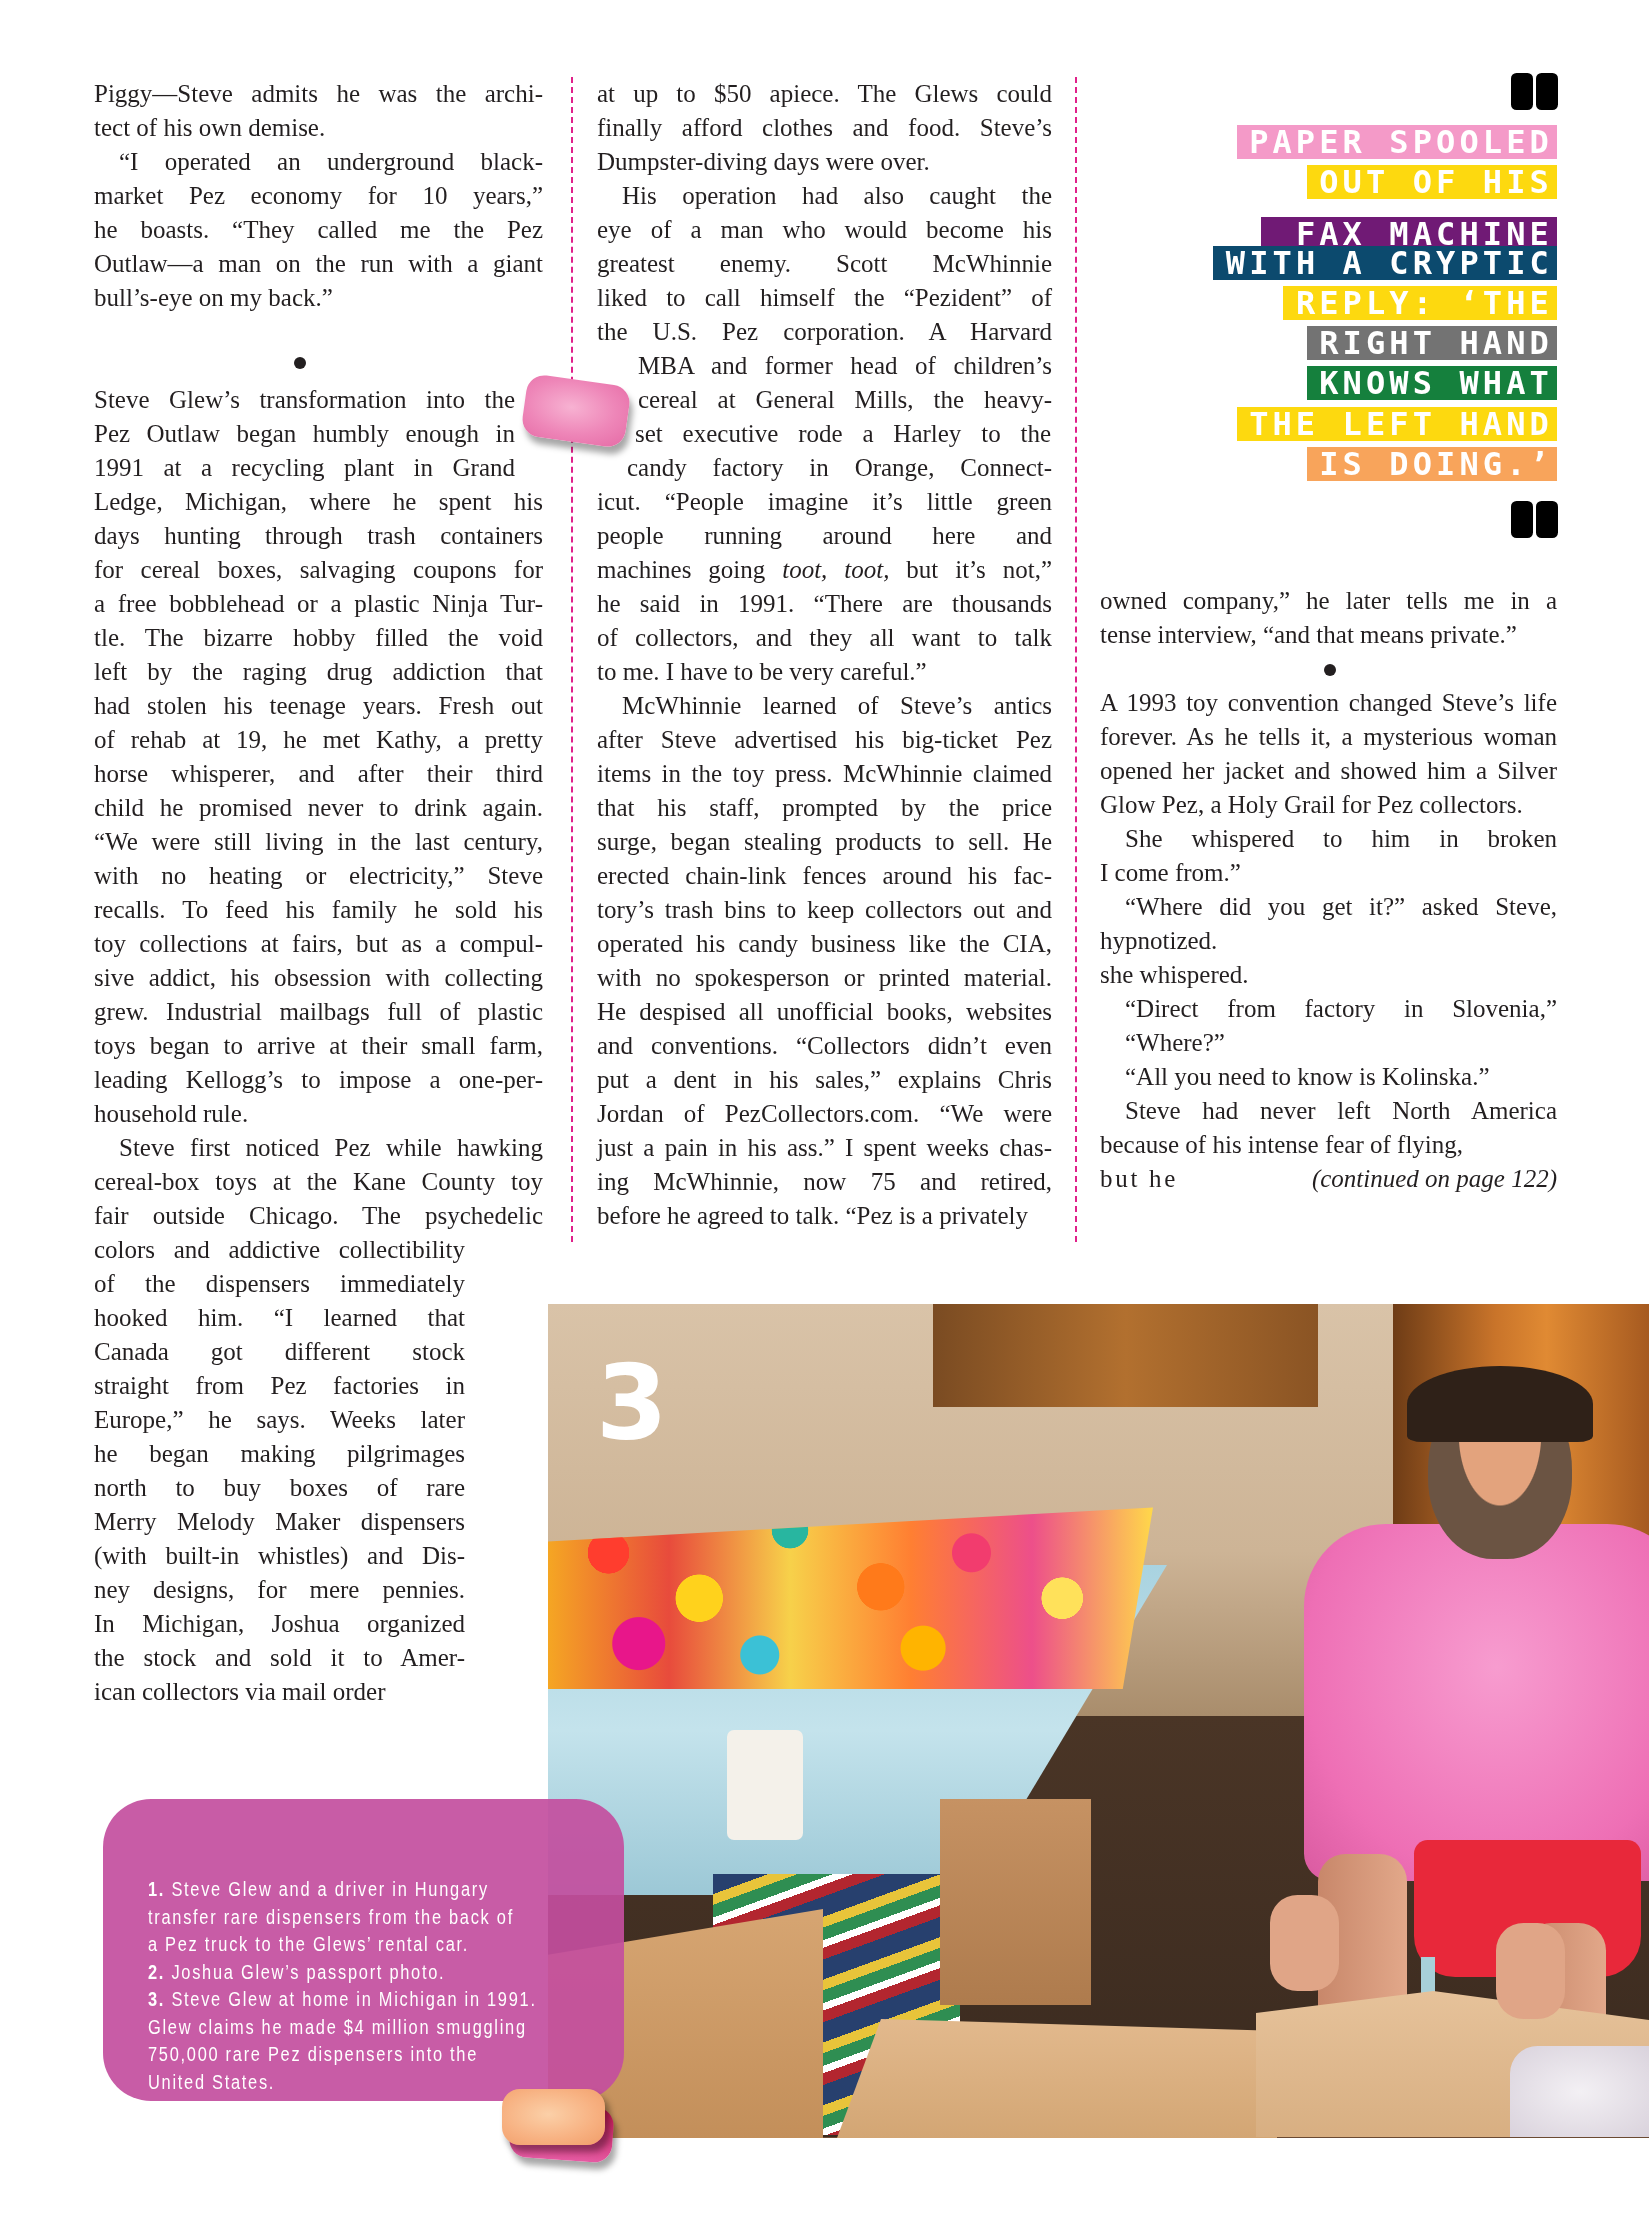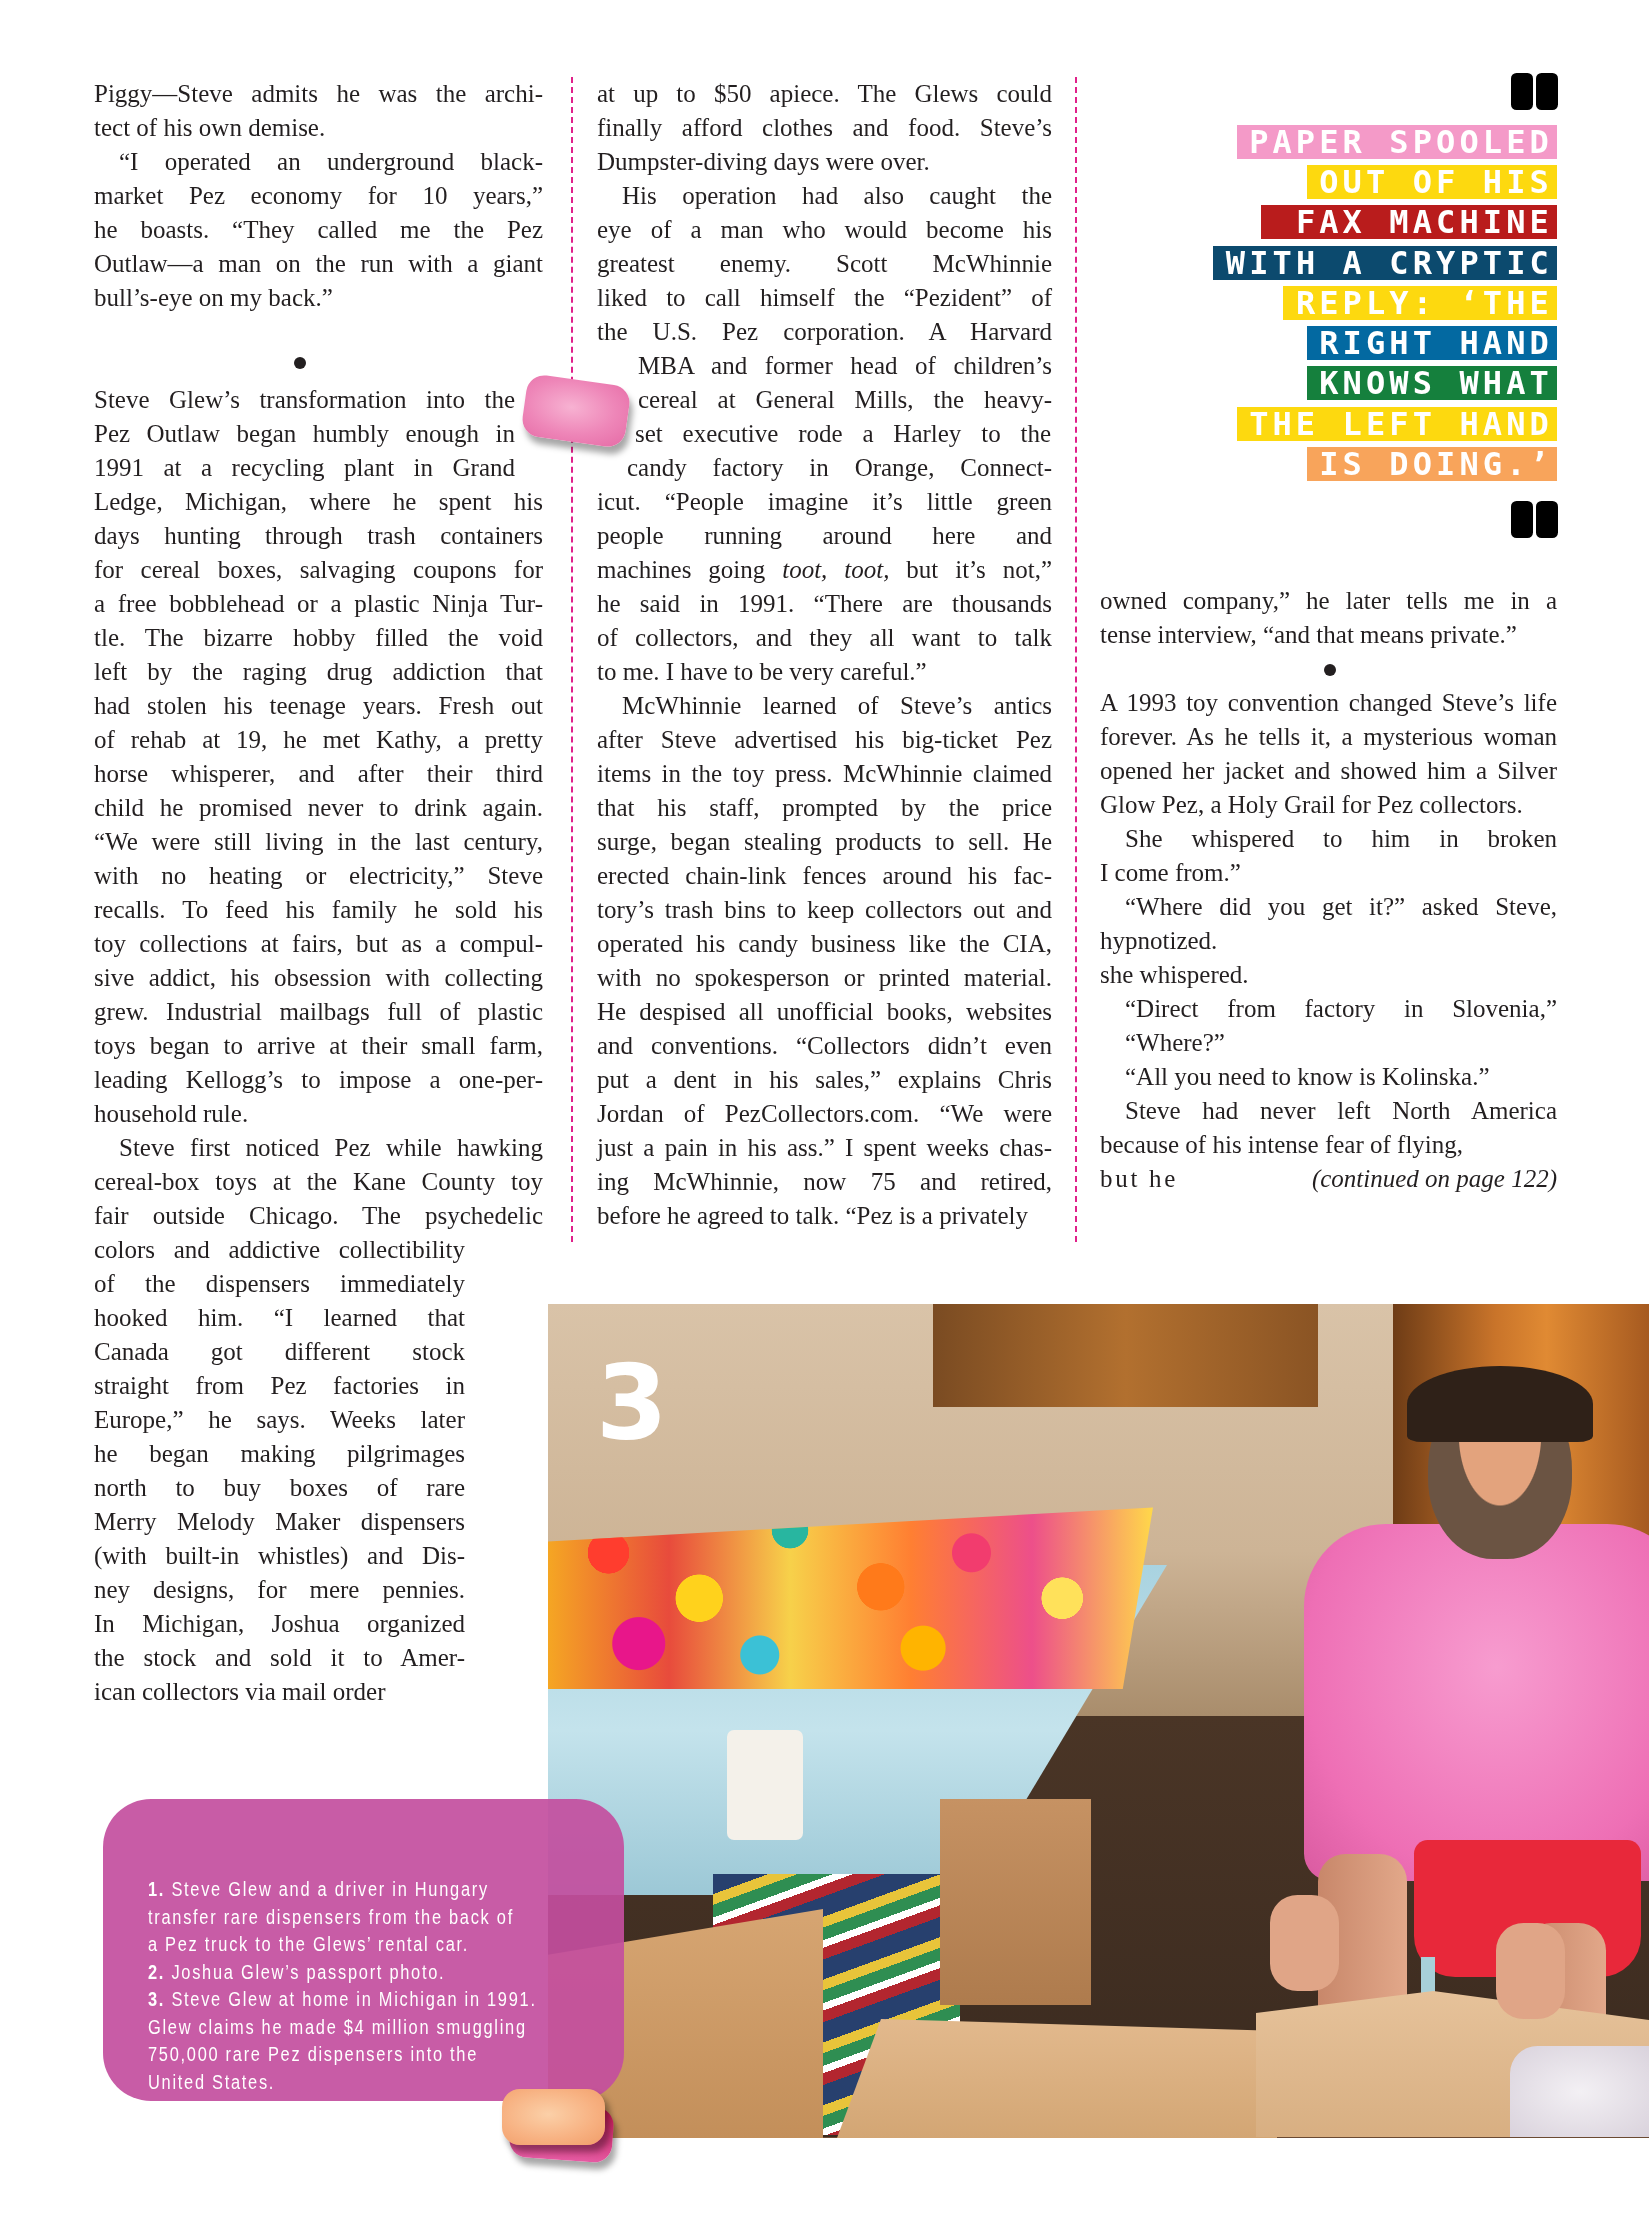--- a/index.html
+++ b/index.html
@@ -157,24 +157,24 @@
     </p>
   </div>
 
 <div class="quote-mark" style="left:1511px; top:73px;">
     <span></span>
     <span></span>
   </div>
 <div id="pullquote">
     <div class="pq-line" style="top: 125px; background: rgb(244, 154, 200);">PAPER SPOOLED</div>
     <div class="pq-line" style="top: 165px; background: rgb(253, 217, 15);">OUT OF HIS</div>
-    <div class="pq-line" style="top: 205px; background: #b91c1c; padding-left: 35px;">FAX MACHINE</div>
+    <div class="pq-line" style="top: 217px; background: #701a75; padding-left: 35px;">FAX MACHINE</div>
     <div class="pq-line" style="top: 246px; background: #0c4a6e;">WITH A CRYPTIC</div>
     <div class="pq-line" style="top: 286px; background: rgb(253, 217, 15);">REPLY: ‘THE</div>
-    <div class="pq-line" style="top: 326px; background: #0369a1;">RIGHT HAND</div>
+    <div class="pq-line" style="top: 326px; background: #737373;">RIGHT HAND</div>
     <div class="pq-line" style="top: 366px; background: #15803d;">KNOWS WHAT</div>
     <div class="pq-line" style="top: 407px; background: rgb(253, 217, 15);">THE LEFT HAND</div>
     <div class="pq-line" style="top: 447px; background: rgb(248, 164, 91);">IS DOING.’</div>
   </div>
 <div class="quote-mark" style="left:1511px; top:501px;">
     <span></span>
     <span></span>
   </div>
 
 <div class="col" id="col3">

